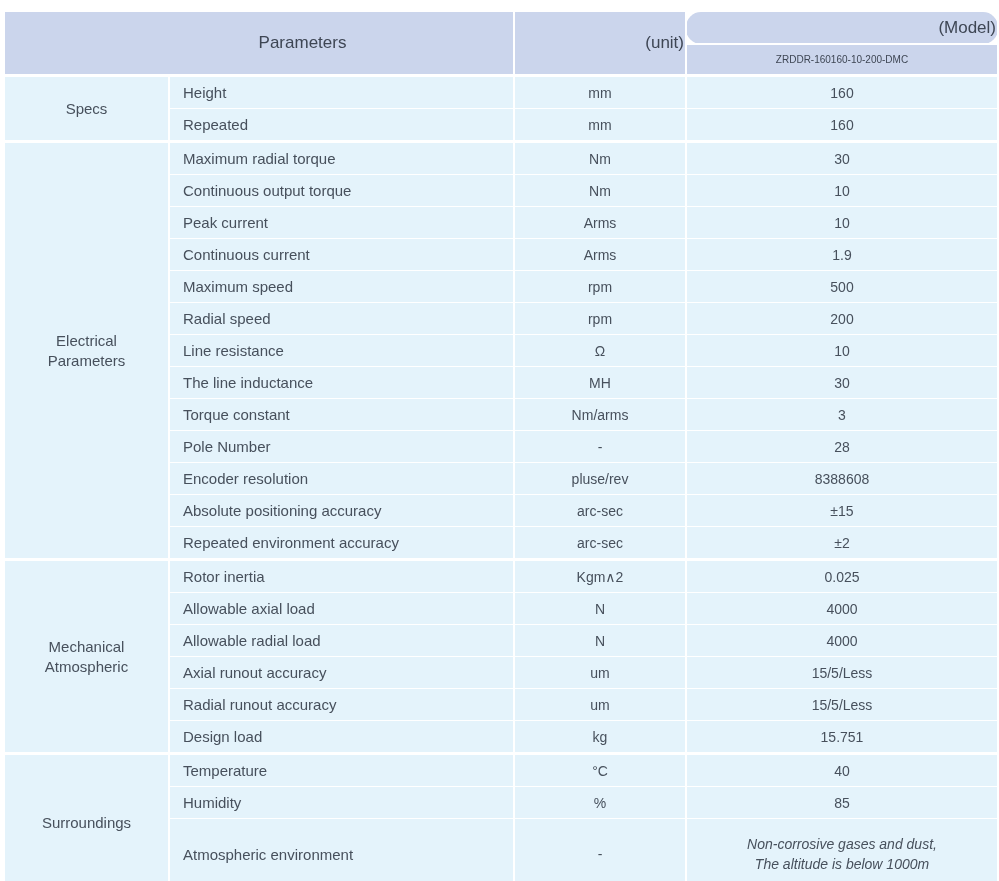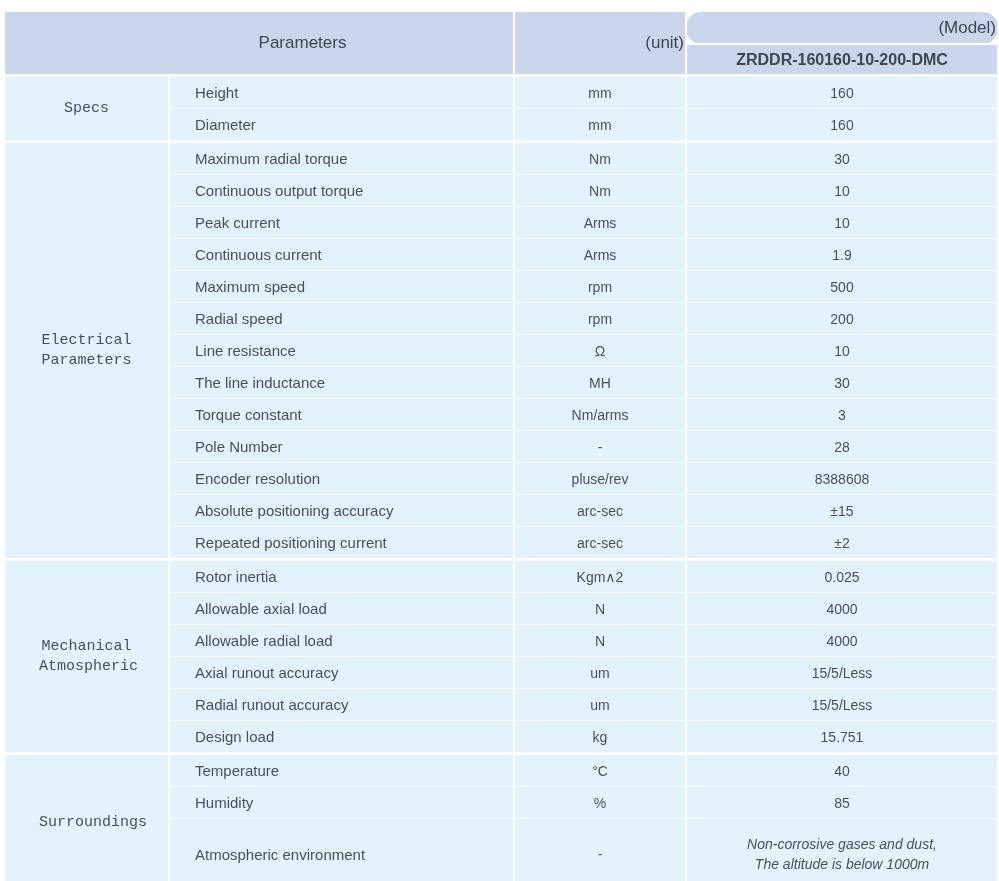--- a/index.html
+++ b/index.html
@@ -46,43 +46,42 @@
     text-align:right;
   }
   th.h-model{
     font-size:17px;
     height:29px;
     text-align:right;
     border-bottom:2px solid var(--grid);
     border-radius:15px;
   }
   th.h-model-value{
-    font-size:16px;
+    font-size:10px;
     height:27px;
     text-align:center;
-    font-weight:bold;
   }
   
   tbody{border-top:3px solid var(--grid);}
   tbody td{
     background:var(--row-bg);
     height:29px;
     font-size:14px;
     text-align:center;
   }
   tbody tr + tr td{border-top:1px solid var(--grid);}
-  td.cat{font-size:15px;font-family:Liberation Mono, monospace;}
+  td.cat{font-size:15px;}
   td.cat .cat-label{
     display:inline-block;
     max-width:95px;
     line-height:1.28;
   }
   td.param{
     text-align:left;
-    padding-left:25px;
+    padding-left:13px;
     font-size:15px;
   }
   td.val.multiline{
     white-space:pre-line;
     line-height:1.45;
     padding:15px 16px;
     height:auto;
     font-style:italic;
   }
 </style>
@@ -108,21 +107,21 @@
   </thead>
 
 <tbody>
       <tr>
         <td class="cat" rowspan="2"><span class="cat-label">Specs</span></td>
         <td class="param">Height</td>
         <td class="unit">mm</td>
         <td class="val">160</td>
       </tr>
       <tr>
-        <td class="param">Diameter</td>
+        <td class="param">Repeated</td>
         <td class="unit">mm</td>
         <td class="val">160</td>
       </tr>
     </tbody>
     <tbody>
       <tr>
         <td class="cat" rowspan="13"><span class="cat-label">Electrical Parameters</span></td>
         <td class="param">Maximum radial torque</td>
         <td class="unit">Nm</td>
         <td class="val">30</td>
@@ -176,21 +175,21 @@
         <td class="param">Encoder resolution</td>
         <td class="unit">pluse/rev</td>
         <td class="val">8388608</td>
       </tr>
       <tr>
         <td class="param">Absolute positioning accuracy</td>
         <td class="unit">arc-sec</td>
         <td class="val">±15</td>
       </tr>
       <tr>
-        <td class="param">Repeated positioning current</td>
+        <td class="param">Repeated environment accuracy</td>
         <td class="unit">arc-sec</td>
         <td class="val">±2</td>
       </tr>
     </tbody>
     <tbody>
       <tr>
         <td class="cat" rowspan="6"><span class="cat-label">Mechanical Atmospheric</span></td>
         <td class="param">Rotor inertia</td>
         <td class="unit">Kgm∧2</td>
         <td class="val">0.025</td>

